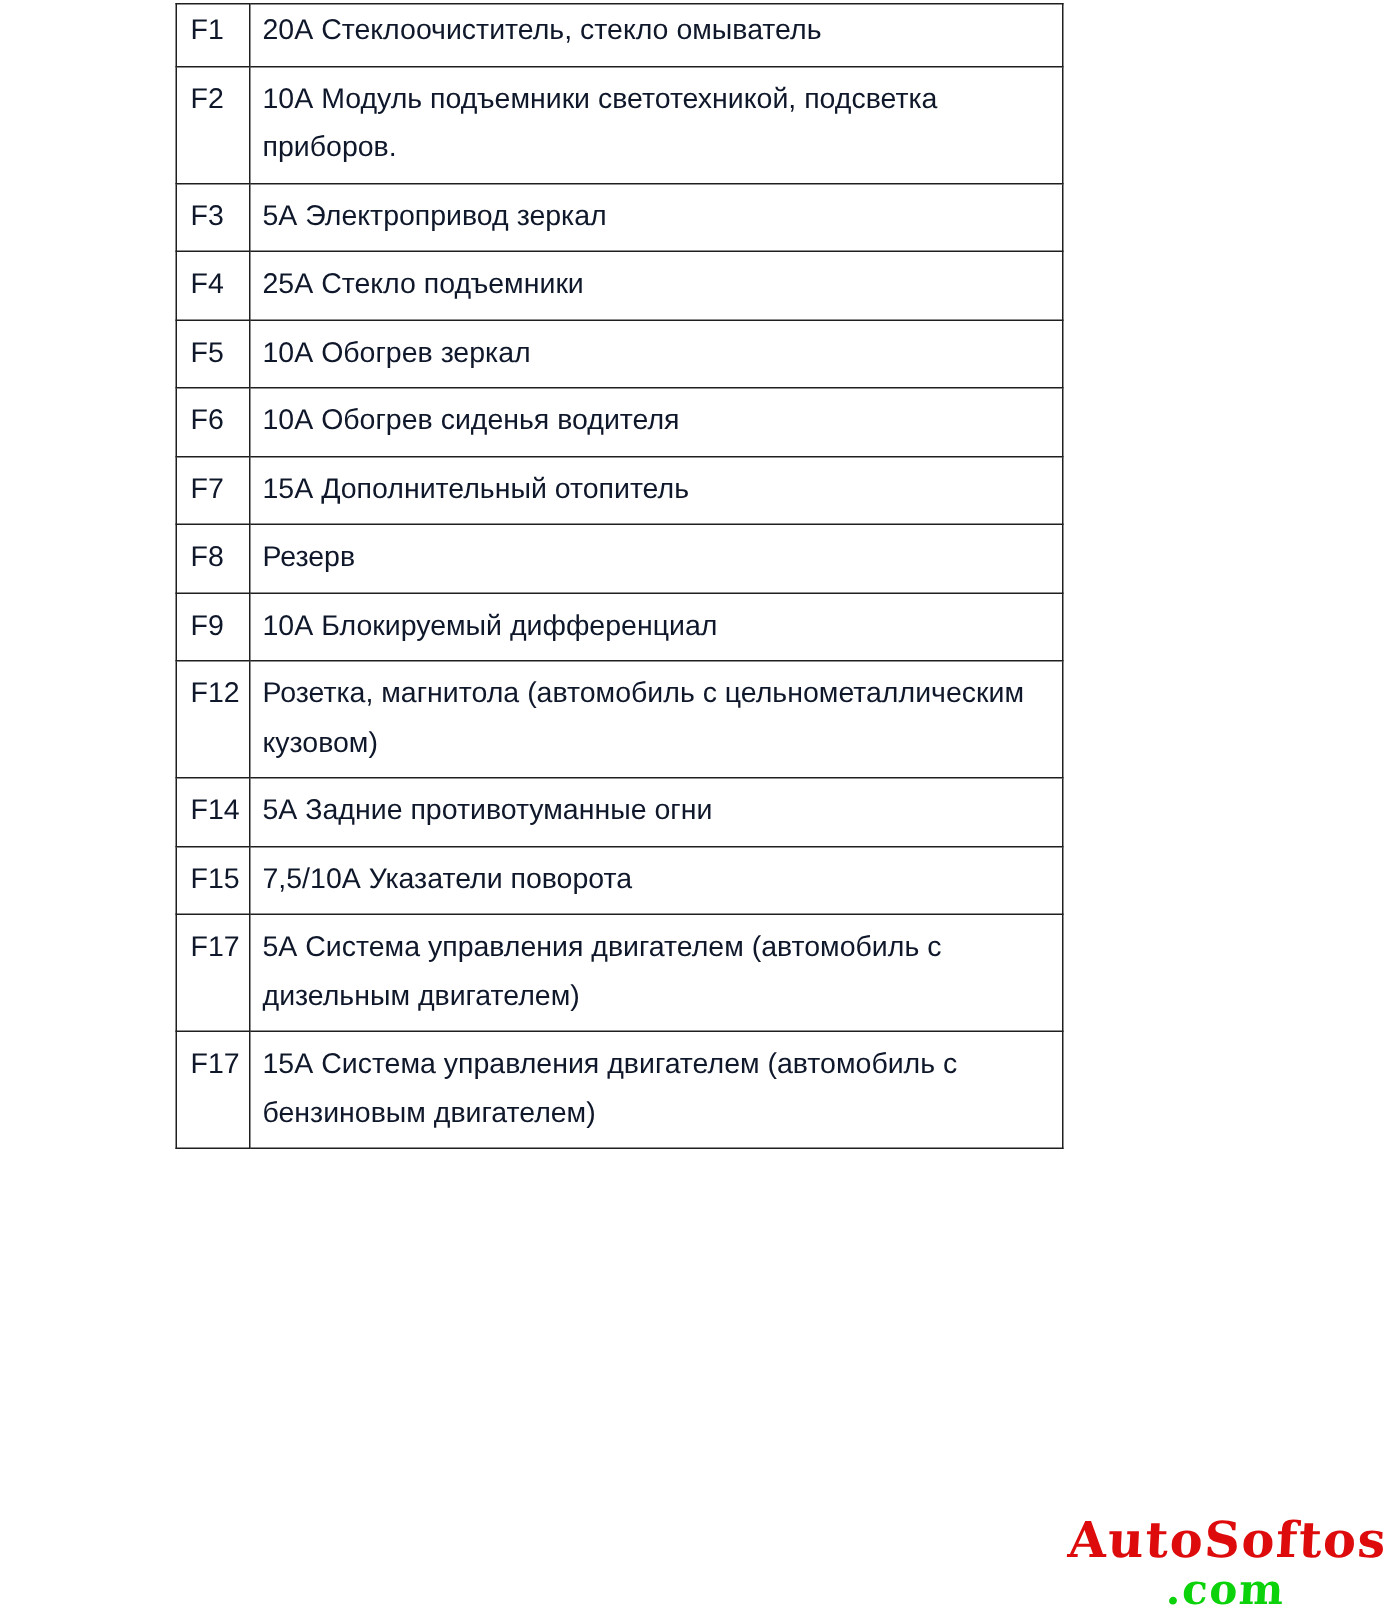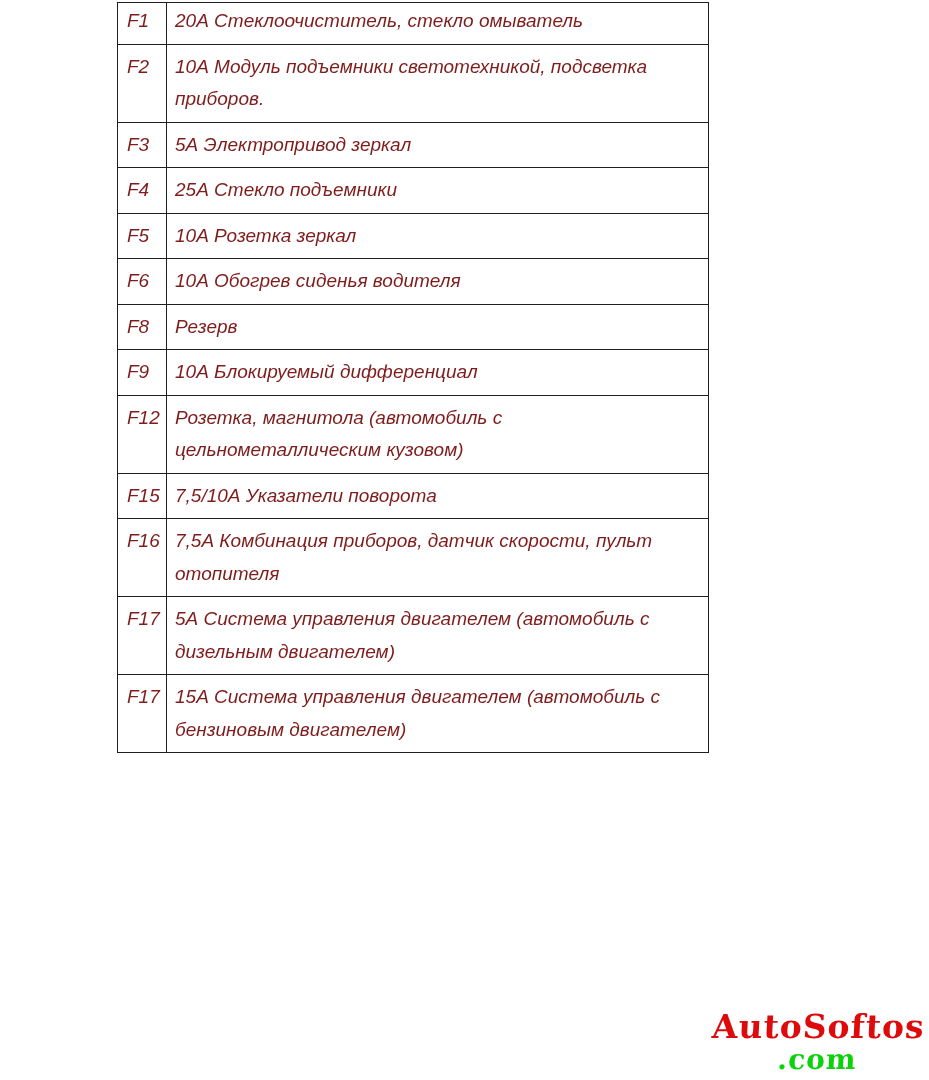--- a/index.html
+++ b/index.html
@@ -18,23 +18,22 @@
       top: 2px;
       width: 592px;
       border-collapse: collapse;
       table-layout: fixed;
     }
     .fuse-table td {
       border: 1px solid #1f1f1f;
       vertical-align: top;
       font-size: 19px;
       line-height: 32.5px;
-      color: #7f1d1d;
+      color: #0f172a;
       background: #ffffff;
-      font-style: italic;
     }
     .cell-id {
       width: 49px;
       padding: 6px 2px 6px 9px;
       white-space: nowrap;
     }
     .cell-desc {
       padding: 6px 10px 6px 8px;
       word-wrap: break-word;
     }
@@ -84,45 +83,49 @@
         <tr>
           <td class="cell-id">F3</td>
           <td class="cell-desc">5А Электропривод зеркал</td>
         </tr>
         <tr>
           <td class="cell-id">F4</td>
           <td class="cell-desc">25А Стекло подъемники</td>
         </tr>
         <tr>
           <td class="cell-id">F5</td>
-          <td class="cell-desc">10А Розетка зеркал</td>
+          <td class="cell-desc">10А Обогрев зеркал</td>
         </tr>
         <tr>
           <td class="cell-id">F6</td>
           <td class="cell-desc">10А Обогрев сиденья водителя</td>
+        </tr>
+        <tr>
+          <td class="cell-id">F7</td>
+          <td class="cell-desc">15А Дополнительный отопитель</td>
         </tr>
         <tr>
           <td class="cell-id">F8</td>
           <td class="cell-desc">Резерв</td>
         </tr>
         <tr>
           <td class="cell-id">F9</td>
           <td class="cell-desc">10А Блокируемый дифференциал</td>
         </tr>
         <tr>
           <td class="cell-id">F12</td>
           <td class="cell-desc">Розетка, магнитола (автомобиль с цельнометаллическим кузовом)</td>
         </tr>
         <tr>
+          <td class="cell-id">F14</td>
+          <td class="cell-desc">5А Задние противотуманные огни</td>
+        </tr>
+        <tr>
           <td class="cell-id">F15</td>
           <td class="cell-desc">7,5/10А Указатели поворота</td>
-        </tr>
-        <tr>
-          <td class="cell-id">F16</td>
-          <td class="cell-desc">7,5А Комбинация приборов, датчик скорости, пульт отопителя</td>
         </tr>
         <tr>
           <td class="cell-id">F17</td>
           <td class="cell-desc">5А Система управления двигателем (автомобиль с дизельным двигателем)</td>
         </tr>
         <tr>
           <td class="cell-id">F17</td>
           <td class="cell-desc">15А Система управления двигателем (автомобиль с бензиновым двигателем)</td>
         </tr>
       </tbody>

